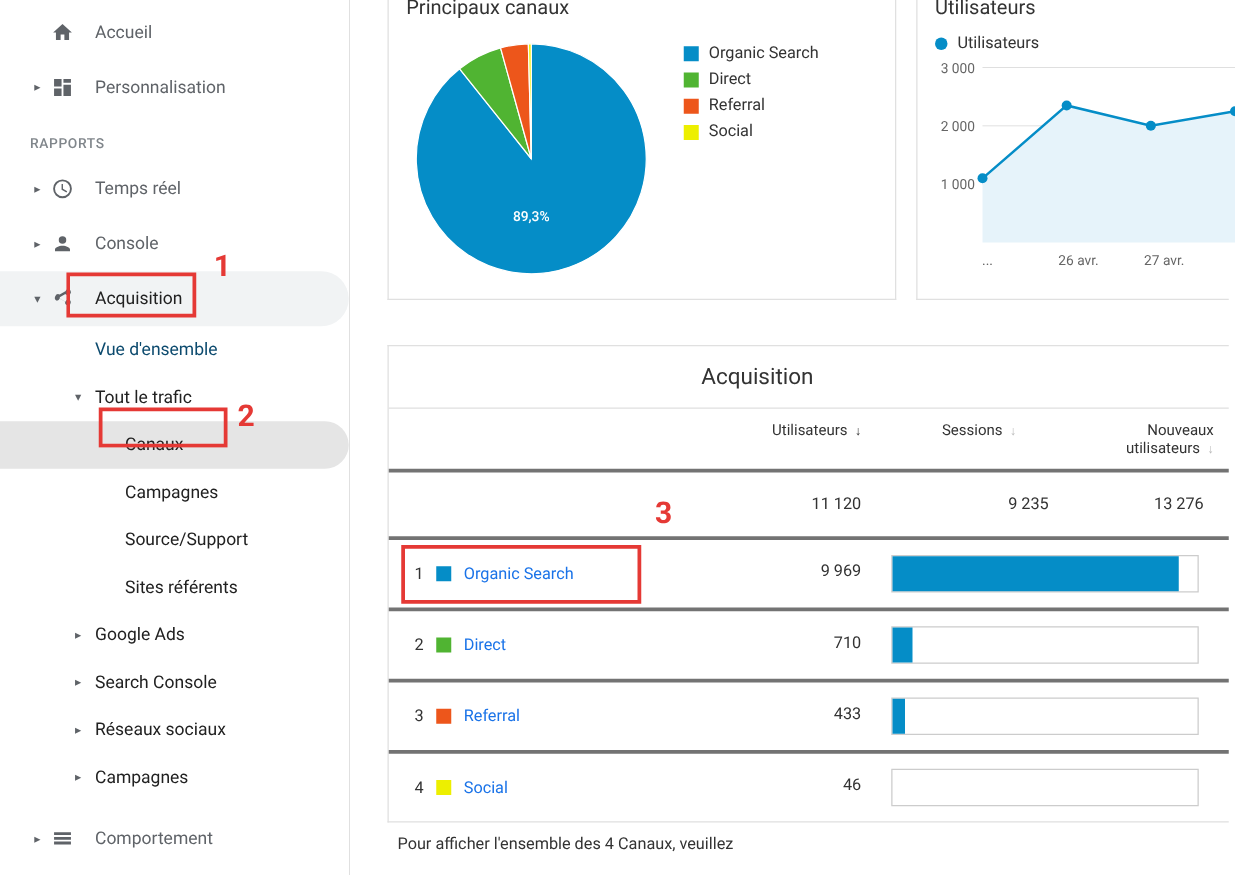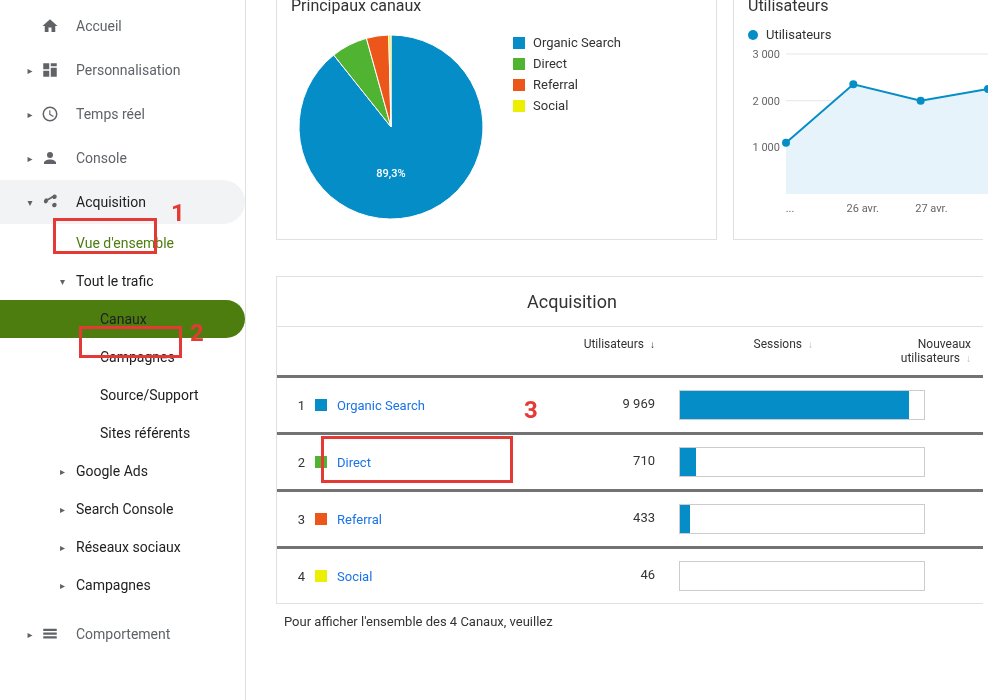--- a/index.html
+++ b/index.html
@@ -1,34 +1,34 @@
 <!DOCTYPE html>
 <html><head>
 <meta charset="utf-8">
 <style>
 * { box-sizing: border-box; margin: 0; padding: 0; }
 body { font-family: Roboto, Arial, sans-serif; font-size: 13px; color: #333; background: #fff; width: 989px; height: 700px; overflow: hidden; position: relative; }
 .layout { display: flex; height: 100%; }
 
 
-.sidebar { width: 246px; background: #fff; border-right: 1px solid #e0e0e0; padding-top: 4px; overflow-y: auto; }
+.sidebar { width: 280px; background: #fff; border-right: 1px solid #e0e0e0; padding-top: 4px; overflow-y: auto; }
 .nav-item { display: flex; align-items: center; padding: 12px 16px 12px 24px; color: #5f6368; cursor: pointer; font-size: 14px; position: relative; }
 .nav-item.expanded { background: #f1f3f4; border-radius: 0 50px 50px 0; color: #212121; }
 .nav-item .caret { width: 12px; text-align: center; margin-right: 4px; font-size: 10px; color: #5f6368; }
 .nav-item .nav-icon { width: 20px; height: 20px; margin-right: 16px; display: inline-flex; align-items: center; justify-content: center; color: #5f6368; }
 .nav-item .nav-icon svg { width: 18px; height: 18px; fill: currentColor; }
 .nav-label {}
 .nav-section-label { padding: 16px 16px 8px 24px; font-size: 11px; font-weight: 500; color: #80868b; letter-spacing: 0.5px; }
 .subnav { padding-left: 0; }
 .subnav-item { padding: 11px 16px 11px 76px; font-size: 14px; color: #212121; cursor: pointer; position: relative; }
-.subnav-item.link { color: #4d7c0f; }
+.subnav-item.link { color: #0c4a6e; }
 .subnav-item.group { padding-left: 60px; display: flex; align-items: center; }
 .subnav-item.group .caret { width: 12px; font-size: 10px; margin-right: 4px; color: #5f6368; }
 .subnav-item.leaf { padding-left: 100px; }
-.subnav-item.active { background: #4d7c0f; border-radius: 0 50px 50px 0; }
+.subnav-item.active { background: #e5e5e5; border-radius: 0 50px 50px 0; }
 
 
 .red-box { position: absolute; border: 3px solid #e53935; pointer-events: none; }
 .red-num { position: absolute; color: #e53935; font-weight: 700; font-size: 24px; pointer-events: none; }
 
 
 .main { flex: 1; padding: 0 6px 0 30px; display: flex; flex-direction: column; overflow: hidden; position: relative; }
 .top-row { display: flex; gap: 16px; }
 .card { border: 1px solid #e0e0e0; background: #fff; padding: 12px 14px; }
 .card.pie-card { flex: 1; border-top: none; padding-top: 0; }
@@ -83,20 +83,21 @@
     </div>
     <div class="nav-item">
       <span class="caret">▸</span>
       <span class="nav-icon">
           <svg viewBox="0 0 24 24">
             <path d="M3 3h8v8H3zM13 3h8v4h-8zM13 9h8v12h-8zM3 13h8v8H3z"></path>
           </svg>
         </span>
       <span class="nav-label">Personnalisation</span>
     </div>
+    <div class="nav-section-label">RAPPORTS</div>
     <div class="nav-item">
       <span class="caret">▸</span>
       <span class="nav-icon">
           <svg viewBox="0 0 24 24">
             <path d="M12 2a10 10 0 100 20 10 10 0 000-20zm0 18a8 8 0 110-16 8 8 0 010 16zm.5-13H11v6l5.2 3 .8-1.3-4.5-2.7z"></path>
           </svg>
         </span>
       <span class="nav-label">Temps réel</span>
     </div>
     <div class="nav-item">
@@ -218,20 +219,26 @@
     </div>
 
     <div class="table-wrap">
       <div class="table-title">Acquisition</div>
       <div class="thead">
         <div class="cell th col-ch"></div>
         <div class="cell th col-u"><span>Utilisateurs</span><span class="sort">↓</span></div>
         <div class="cell th col-s"><span>Sessions</span><span class="sort muted">↓</span></div>
         <div class="cell th col-nu"><span>Nouveaux utilisateurs</span><span class="sort muted">↓</span></div>
       </div>
+      <div class="trow totals">
+        <div class="cell col-ch"></div>
+        <div class="cell col-u">11 120</div>
+        <div class="cell col-nu">9 235</div>
+        <div class="cell col-s">13 276</div>
+      </div>
       <div id="table-rows">
           <div class="trow">
             <div class="cell col-ch ch-cell">
               <span class="ch-idx">1</span>
               <span class="ch-sq" style="background: rgb(5, 141, 199);"></span>
               <span class="ch-name">Organic Search</span>
             </div>
             <div class="cell col-u">9 969</div>
             <div class="bar-cell">
               <div class="bar-outer">

